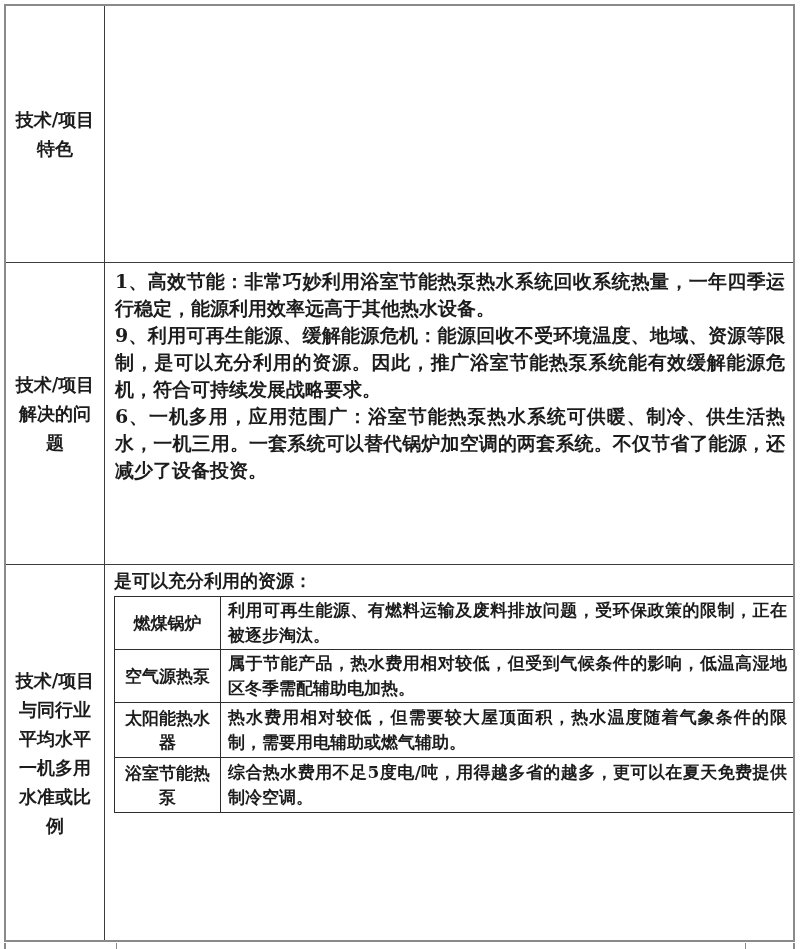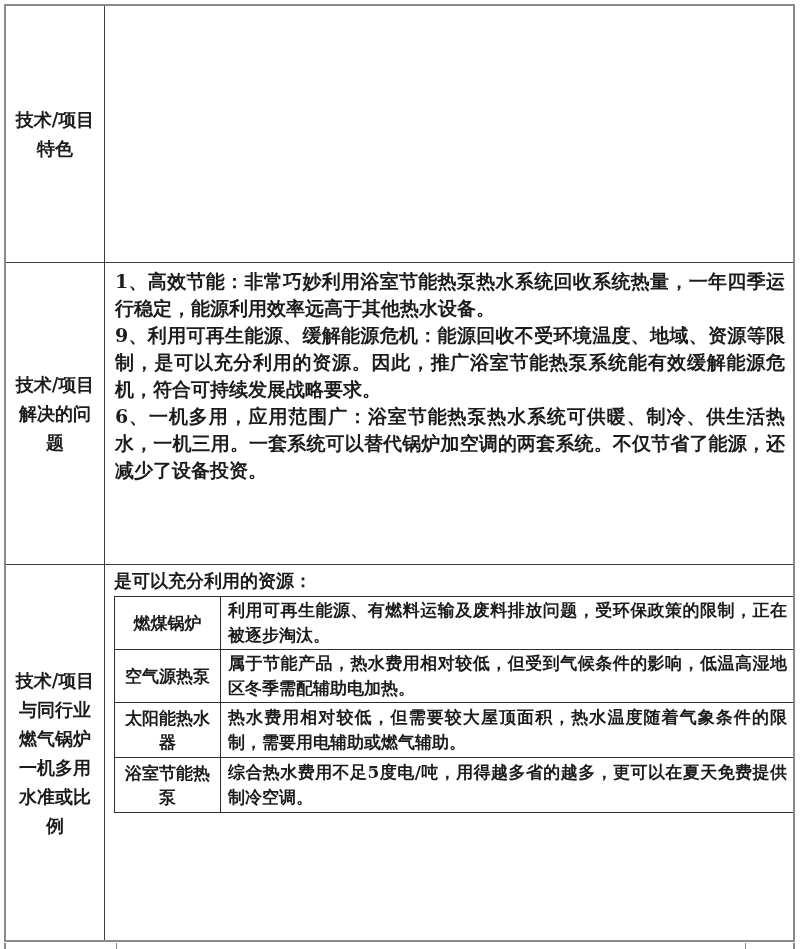--- a/index.html
+++ b/index.html
@@ -145,21 +145,21 @@
         <p class="para">9、利用可再生能源、缓解能源危机：能源回收不受环境温度、地域、资源等限制，是可以充分利用的资源。因此，推广浴室节能热泵系统能有效缓解能源危机，符合可持续发展战略要求。</p>
         <p class="para">6、一机多用，应用范围广：浴室节能热泵热水系统可供暖、制冷、供生活热水，一机三用。一套系统可以替代锅炉加空调的两套系统。不仅节省了能源，还减少了设备投资。</p>
 
       </div>
     </div>
 
     <div class="orow r3">
       <div class="hcell">
         <div class="hline">技术/项目</div>
         <div class="hline">与同行业</div>
-        <div class="hline">燃气锅炉</div>
+        <div class="hline">平均水平</div>
         <div class="hline">一机多用</div>
         <div class="hline">水准或比</div>
         <div class="hline">例</div>
       </div>
       <div class="ccell c3">
         <p class="caption">是可以充分利用的资源：</p>
         <table class="comp">
           <tbody>
             <tr>
               <td class="method">燃煤锅炉</td>

